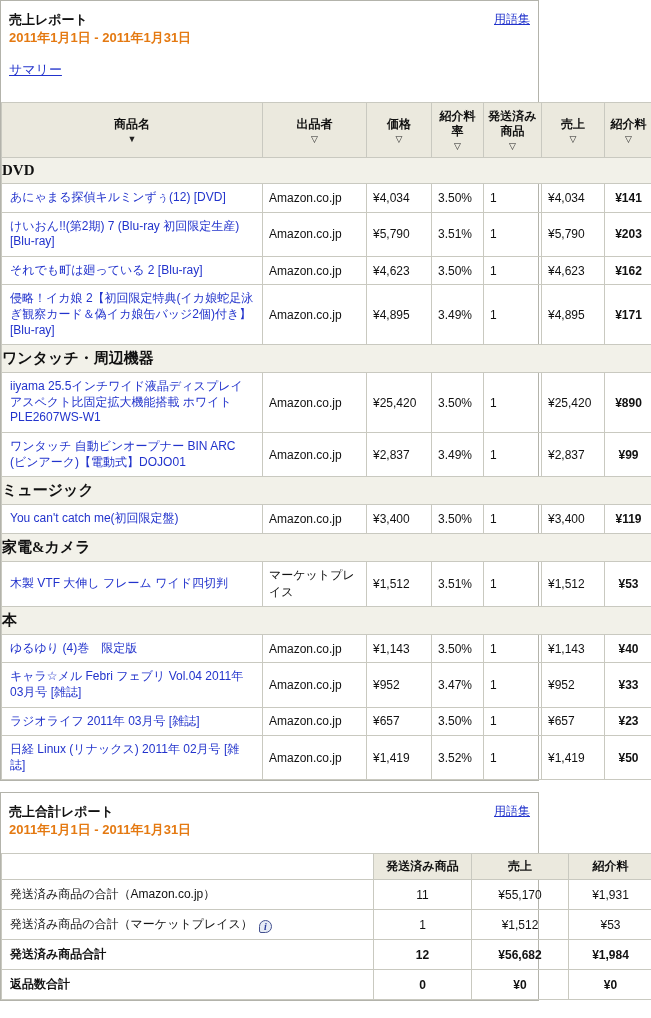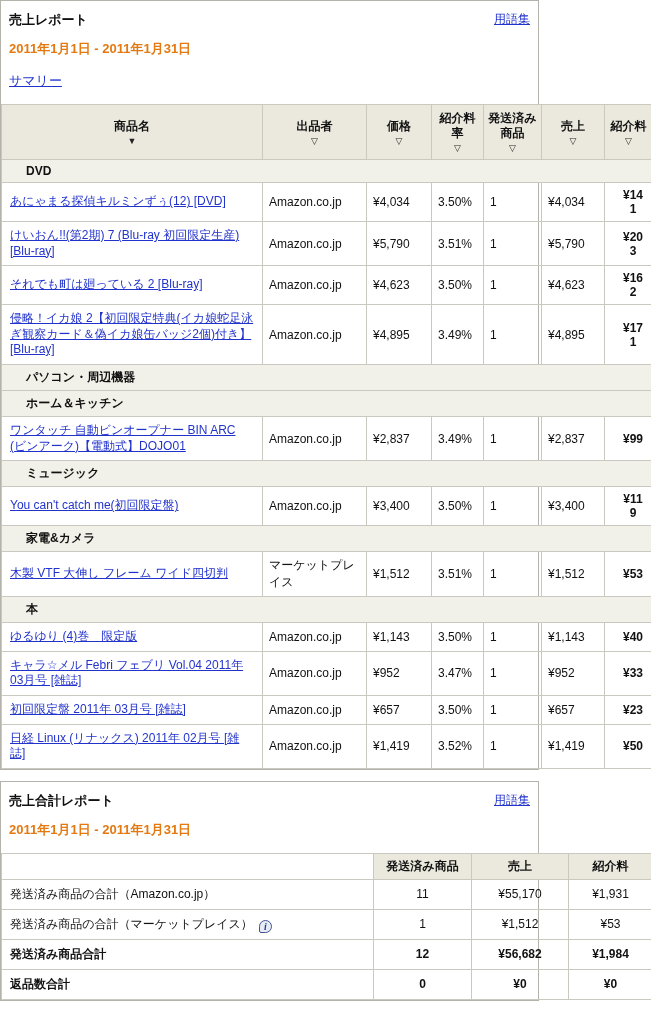--- a/index.html
+++ b/index.html
@@ -23,44 +23,45 @@
   .panel{
     border:1px solid var(--panel-border);
     background:#FFFFFF;
     width:539px;
   }
   .panel + .panel{margin-top:11px;}
   .panel-head{padding:10px 8px 0 8px;}
   .title-row{display:flex;justify-content:space-between;align-items:flex-start;}
   .panel-title{font-size:13px;font-weight:bold;}
   a.glossary{font-size:12px;color:var(--link);text-decoration:underline;font-weight:normal;cursor:pointer;}
-  .date-range{color:var(--orange);font-weight:bold;font-size:13px;margin-top:11px;}
-  a.summary-link{display:inline-block;color:var(--link);text-decoration:underline;font-size:13px;margin:14px 0 14px 0;cursor:pointer;}
+  .date-range{color:var(--orange);font-weight:bold;font-size:13px;margin-top:0;}
+  a.summary-link{display:inline-block;color:var(--link);text-decoration:underline;font-size:13px;margin:14px 0 23px 0;cursor:pointer;}
   .head-spacer{height:14px;}
 
   table{border-collapse:collapse;width:100%;table-layout:fixed;font-size:12px;}
   th,td{border:1px solid var(--border);padding:5px 6px;vertical-align:middle;word-wrap:break-word;}
   thead th{
     background:var(--header-bg);
     font-weight:bold;
     text-align:center;
     padding:6px 2px;
     line-height:1.25;
   }
   .sort-glyph{display:block;font-size:9px;line-height:1;margin-top:3px;color:#222;cursor:pointer;}
   tr.category-row td{
     background:var(--section-bg);
     font-weight:bold;
-    font-size:12px;
-    padding:4px 24px;
+    font-size:15px;
+    padding:4px 0;
+    font-family:Liberation Serif, serif;
   }
   td.product-cell{text-align:left;padding:6px 8px;line-height:1.3;}
-  td.product-cell a{color:var(--link);text-decoration:underline;cursor:pointer;margin-top:30px;}
+  td.product-cell a{color:var(--link);cursor:pointer;margin-top:30px;}
   td.center{text-align:left;}
-  td.fee{font-weight:bold;text-align:center;padding-left:15px;}
+  td.fee{font-weight:bold;text-align:center;}
 
   .totals-table thead th{padding:5px 2px;}
   .totals-table th.empty-h{background:#FFFFFF;}
   .totals-table td.label{text-align:left;padding:6px 8px;}
   .totals-table td.num{text-align:center;}
   .totals-table tr.bold td{font-weight:bold;}
   .info-icon{
     display:inline-block;
     width:13px;height:13px;
     border:1px solid #44518F;
@@ -146,24 +147,30 @@
         <tr>
           <td class="product-cell"><a>侵略！イカ娘 2【初回限定特典(イカ娘蛇足泳ぎ観察カード＆偽イカ娘缶バッジ2個)付き】 [Blu-ray]</a></td>
           <td class="center">Amazon.co.jp</td>
           <td class="center">¥4,895</td>
           <td class="center">3.49%</td>
           <td class="center">1</td>
           <td class="center">¥4,895</td>
           <td class="fee">¥171</td>
         </tr>
         <tr class="category-row">
-          <td colspan="7">パソコン・周辺機器</td>
-        </tr>
-        <tr class="category-row">
-          <td colspan="7">ホーム＆キッチン</td>
+          <td colspan="7">ワンタッチ・周辺機器</td>
+        </tr>
+        <tr>
+          <td class="product-cell"><a>iiyama 25.5インチワイド液晶ディスプレイ アスペクト比固定拡大機能搭載 ホワイト PLE2607WS-W1</a></td>
+          <td class="center">Amazon.co.jp</td>
+          <td class="center">¥25,420</td>
+          <td class="center">3.50%</td>
+          <td class="center">1</td>
+          <td class="center">¥25,420</td>
+          <td class="fee">¥890</td>
         </tr>
         <tr>
           <td class="product-cell"><a>ワンタッチ 自動ビンオープナー BIN ARC (ビンアーク)【電動式】DOJO01</a></td>
           <td class="center">Amazon.co.jp</td>
           <td class="center">¥2,837</td>
           <td class="center">3.49%</td>
           <td class="center">1</td>
           <td class="center">¥2,837</td>
           <td class="fee">¥99</td>
         </tr>
@@ -206,21 +213,21 @@
         <tr>
           <td class="product-cell"><a>キャラ☆メル Febri フェブリ Vol.04 2011年 03月号 [雑誌]</a></td>
           <td class="center">Amazon.co.jp</td>
           <td class="center">¥952</td>
           <td class="center">3.47%</td>
           <td class="center">1</td>
           <td class="center">¥952</td>
           <td class="fee">¥33</td>
         </tr>
         <tr>
-          <td class="product-cell"><a>初回限定盤 2011年 03月号 [雑誌]</a></td>
+          <td class="product-cell"><a>ラジオライフ 2011年 03月号 [雑誌]</a></td>
           <td class="center">Amazon.co.jp</td>
           <td class="center">¥657</td>
           <td class="center">3.50%</td>
           <td class="center">1</td>
           <td class="center">¥657</td>
           <td class="fee">¥23</td>
         </tr>
         <tr>
           <td class="product-cell"><a>日経 Linux (リナックス) 2011年 02月号 [雑誌]</a></td>
           <td class="center">Amazon.co.jp</td>

